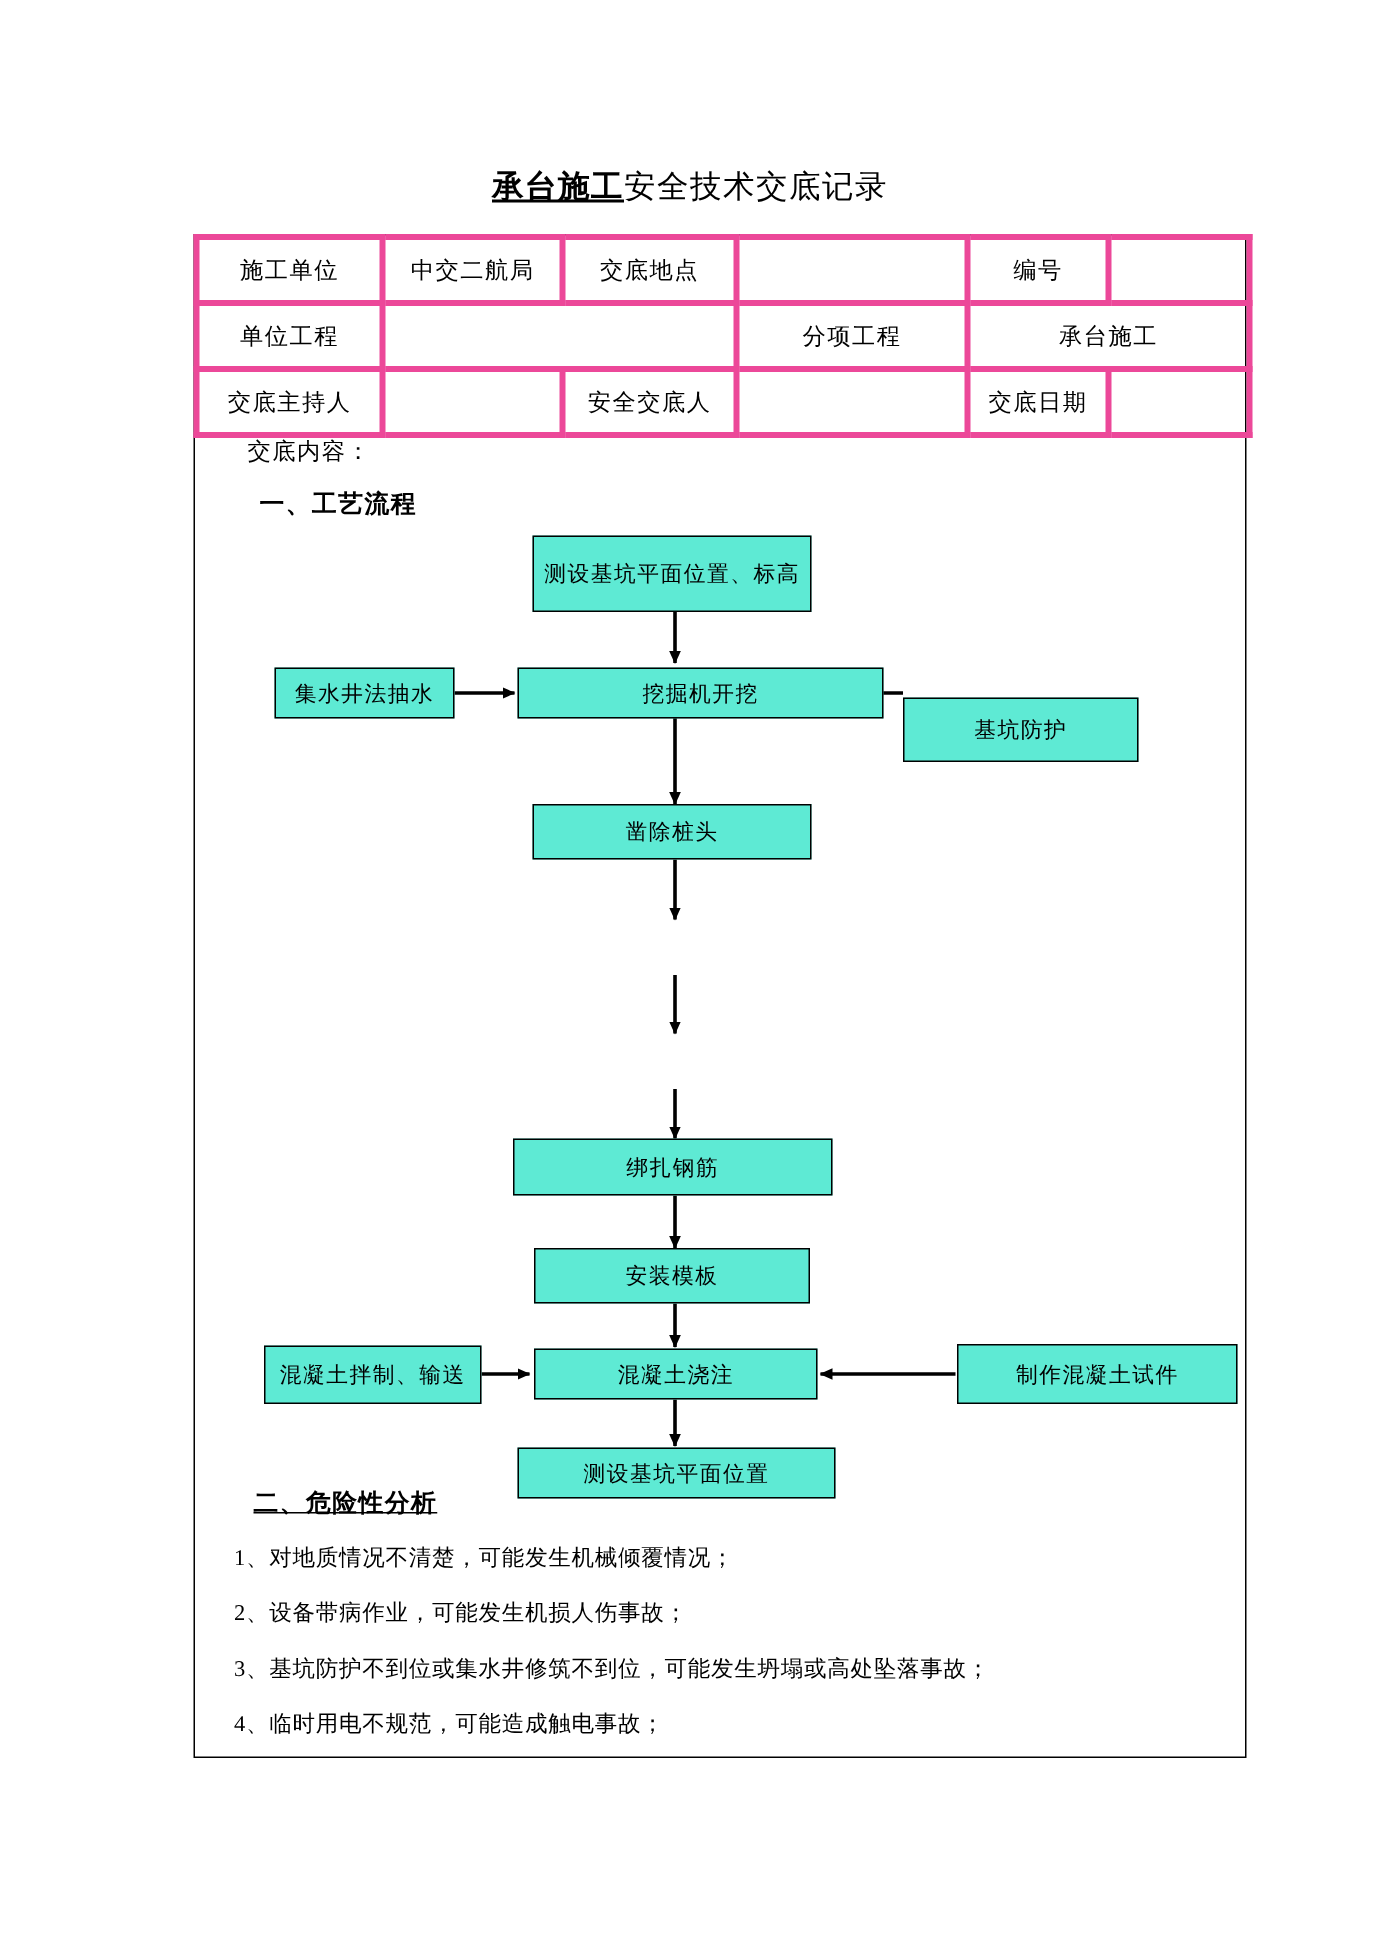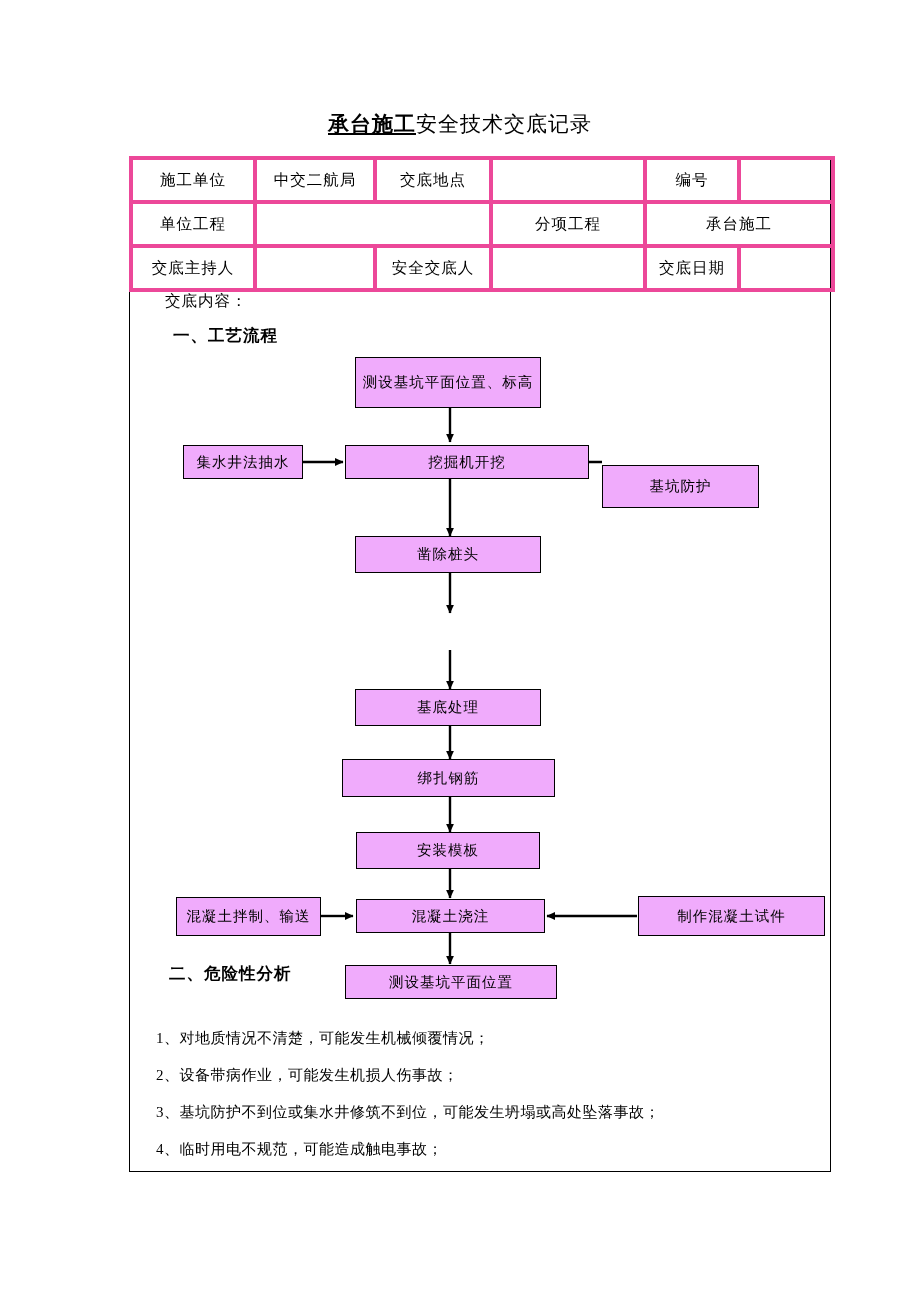--- a/index.html
+++ b/index.html
@@ -78,21 +78,21 @@
     font-size: 15.5px;
     letter-spacing: 1px;
   }
   .sec-head {
     position: absolute;
     font-size: 16.5px;
     font-weight: bold;
     letter-spacing: 1px;
   }
   .sec-head.s1 { left: 44px; top: 44px; }
-  .sec-head.s2 { left: 40px; top: 682px; }
+  .sec-head.s2 { left: 40px; top: 710px; text-decoration: underline; }
 
   .risk-item {
     position: absolute;
     left: 27px;
     font-size: 15px;
     letter-spacing: 0.5px;
     white-space: nowrap;
   }
   .risk-item.r0 { top: 748px; }
   .risk-item.r1 { top: 785px; }
@@ -109,21 +109,21 @@
   }
   .node {
     position: absolute;
     border: 1.5px solid #000;
     box-sizing: border-box;
     display: flex;
     align-items: center;
     justify-content: center;
     font-size: 14.5px;
     letter-spacing: 1px;
-    background: #f0abfc;
+    background: #5eead4;
     text-align: center;
     white-space: nowrap;
   }
   .flow svg {
     position: absolute;
     left: 0;
     top: 0;
     width: 702px;
     height: 710px;
     overflow: visible;
@@ -218,21 +218,20 @@
 
     <div class="node" style="left:54px; top:164px; width:120px; height:34px;">集水井法抽水</div>
 
     <div class="node" style="left:216px; top:164px; width:244px; height:34px;">挖掘机开挖</div>
 
     <div class="node" style="left:473px; top:166px; width:157px; height:43px;margin-top:18px;">基坑防护</div>
 
     <div class="node" style="left:226px; top:255px; width:186px; height:37px;">凿除桩头</div>
 
 
-    <div class="node" style="left:226px; top:408px; width:186px; height:37px;">基底处理</div>
 
     <div class="node" style="left:213px; top:478px; width:213px; height:38px;">绑扎钢筋</div>
 
     <div class="node" style="left:227px; top:551px; width:184px; height:37px;">安装模板</div>
 
     <div class="node" style="left:47px; top:616px; width:145px; height:39px;">混凝土拌制、输送</div>
 
     <div class="node" style="left:227px; top:618px; width:189px; height:34px;">混凝土浇注</div>
 
     <div class="node" style="left:509px; top:615px; width:187px; height:40px;">制作混凝土试件</div>

